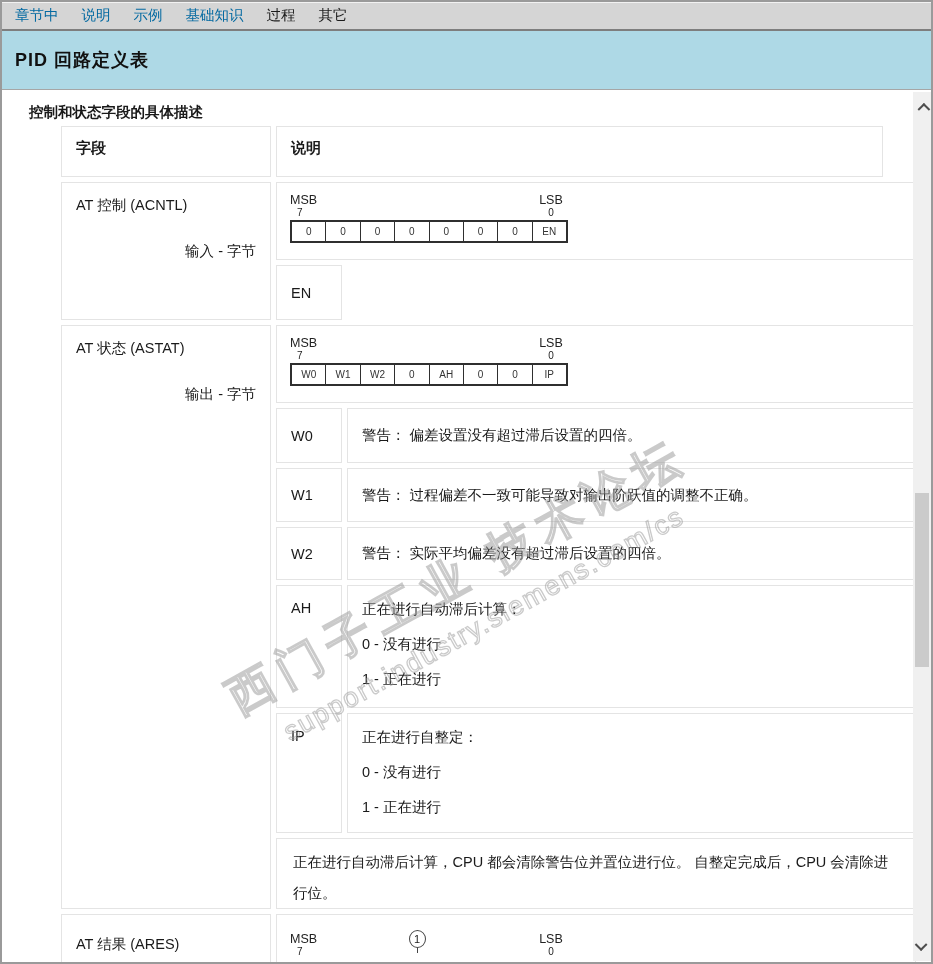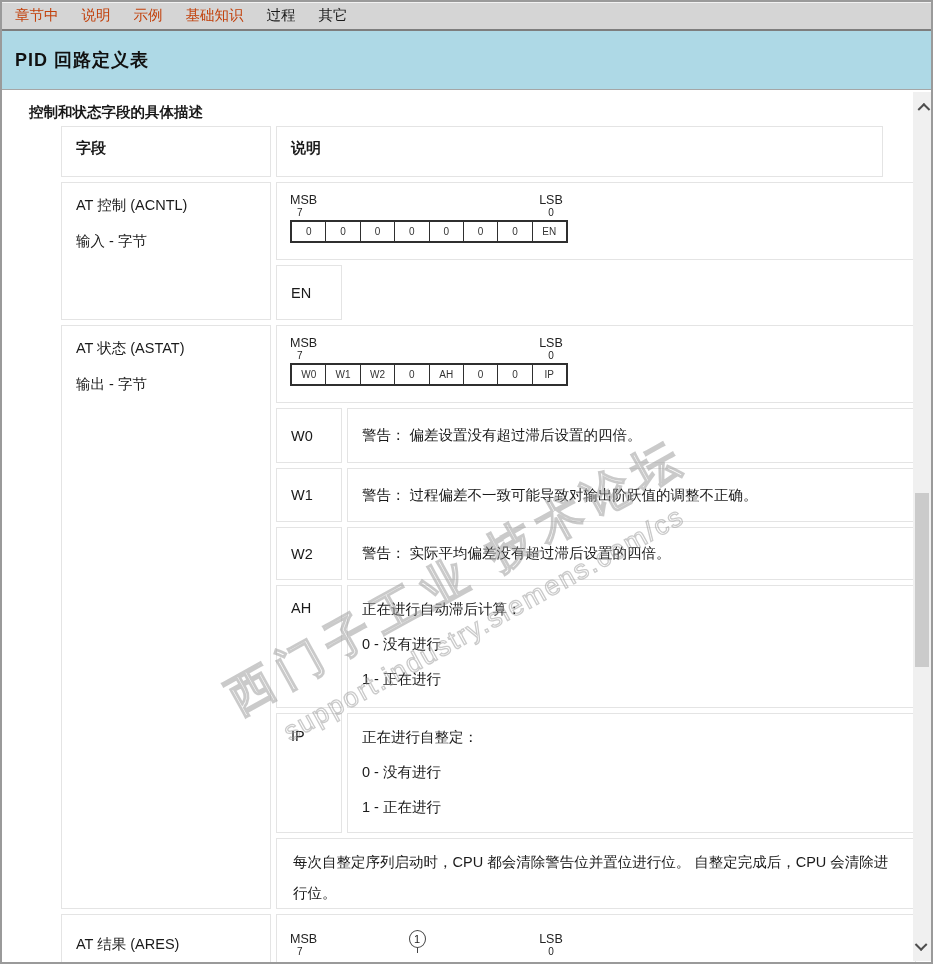--- a/index.html
+++ b/index.html
@@ -13,39 +13,39 @@
 
   
   .menubar {
     height:29px; background:#d5d5d5;
     border-bottom:2px solid #7e7e7e;
     box-shadow:inset 0 1px 0 #f2f2f2;
     display:flex; align-items:center; padding-left:10px;
     font-size:14.5px;
   }
   .menu-item { margin-right:17px; padding:0 3px; color:#1b1b1b; cursor:default; white-space:nowrap; }
-  .menu-item.disabled { color:#c2410c; }
+  .menu-item.disabled { color:#0369a1; }
 
   
   .title-band {
     height:59px; background:#aed9e6; border-bottom:1px solid #a6a6a6;
     display:flex; align-items:center; padding-left:13px;
   }
   .title-band h1 { font-size:18px; font-weight:bold; letter-spacing:1px; color:#111; }
 
   
   .content { position:relative; width:911px; }
   .intro { margin:13px 0 4px 27px; font-size:14.5px; font-weight:bold; }
 
   .tbl { margin-left:26px; width:855px; font-size:14.5px; }
   .trow { display:flex; gap:5px; margin-bottom:5px; align-items:stretch;padding-left:33px; }
   .cell { background:#fff; border:1px solid #e4e4e4; }
 
   .fcol { width:210px; flex:none; padding:13px 14px; }
-  .fcol p + p { margin-top:17px; }
+  .fcol p + p { margin-top:27px;text-align:right; }
   .dcol { width:640px; flex:none; display:flex; flex-direction:column; gap:5px; }
 
   .hcell { height:51px; padding:12px 14px; font-weight:bold; font-size:15px; }
   .hcell.desc { width:640px; }
 
   .bitcell { height:78px; padding:11px 0 0 13px; }
   .subrow { display:flex; gap:5px; }
   .labcell { width:66px; flex:none; display:flex; align-items:center; padding-left:14px; }
   .txtcell { flex:1; display:flex; align-items:center; padding-left:14px; padding-right:10px; }
   .multicell { flex:1; padding:14px; }
@@ -210,21 +210,21 @@
             </div>
           </div>
           <div class="subrow h120">
             <div class="cell labcell" style="align-items:flex-start; padding-top:14px;">IP</div>
             <div class="cell multicell">
               <p>正在进行自整定：</p>
               <p>0 - 没有进行</p>
               <p>1 - 正在进行</p>
             </div>
           </div>
-          <div class="cell notecell h71">每次自整定序列启动时，CPU 都会清除警告位并置位进行位。 自整定完成后，CPU 会清除进行位。</div>
+          <div class="cell notecell h71">正在进行自动滞后计算，CPU 都会清除警告位并置位进行位。 自整定完成后，CPU 会清除进行位。</div>
         </div>
       </div>
 
       <div class="trow">
         <div class="cell fcol" style="padding-top:20px;">
           <p>AT 结果 (ARES)</p>
         </div>
         <div class="dcol">
           <div class="cell bitcell hcut">
             <div class="bits">

